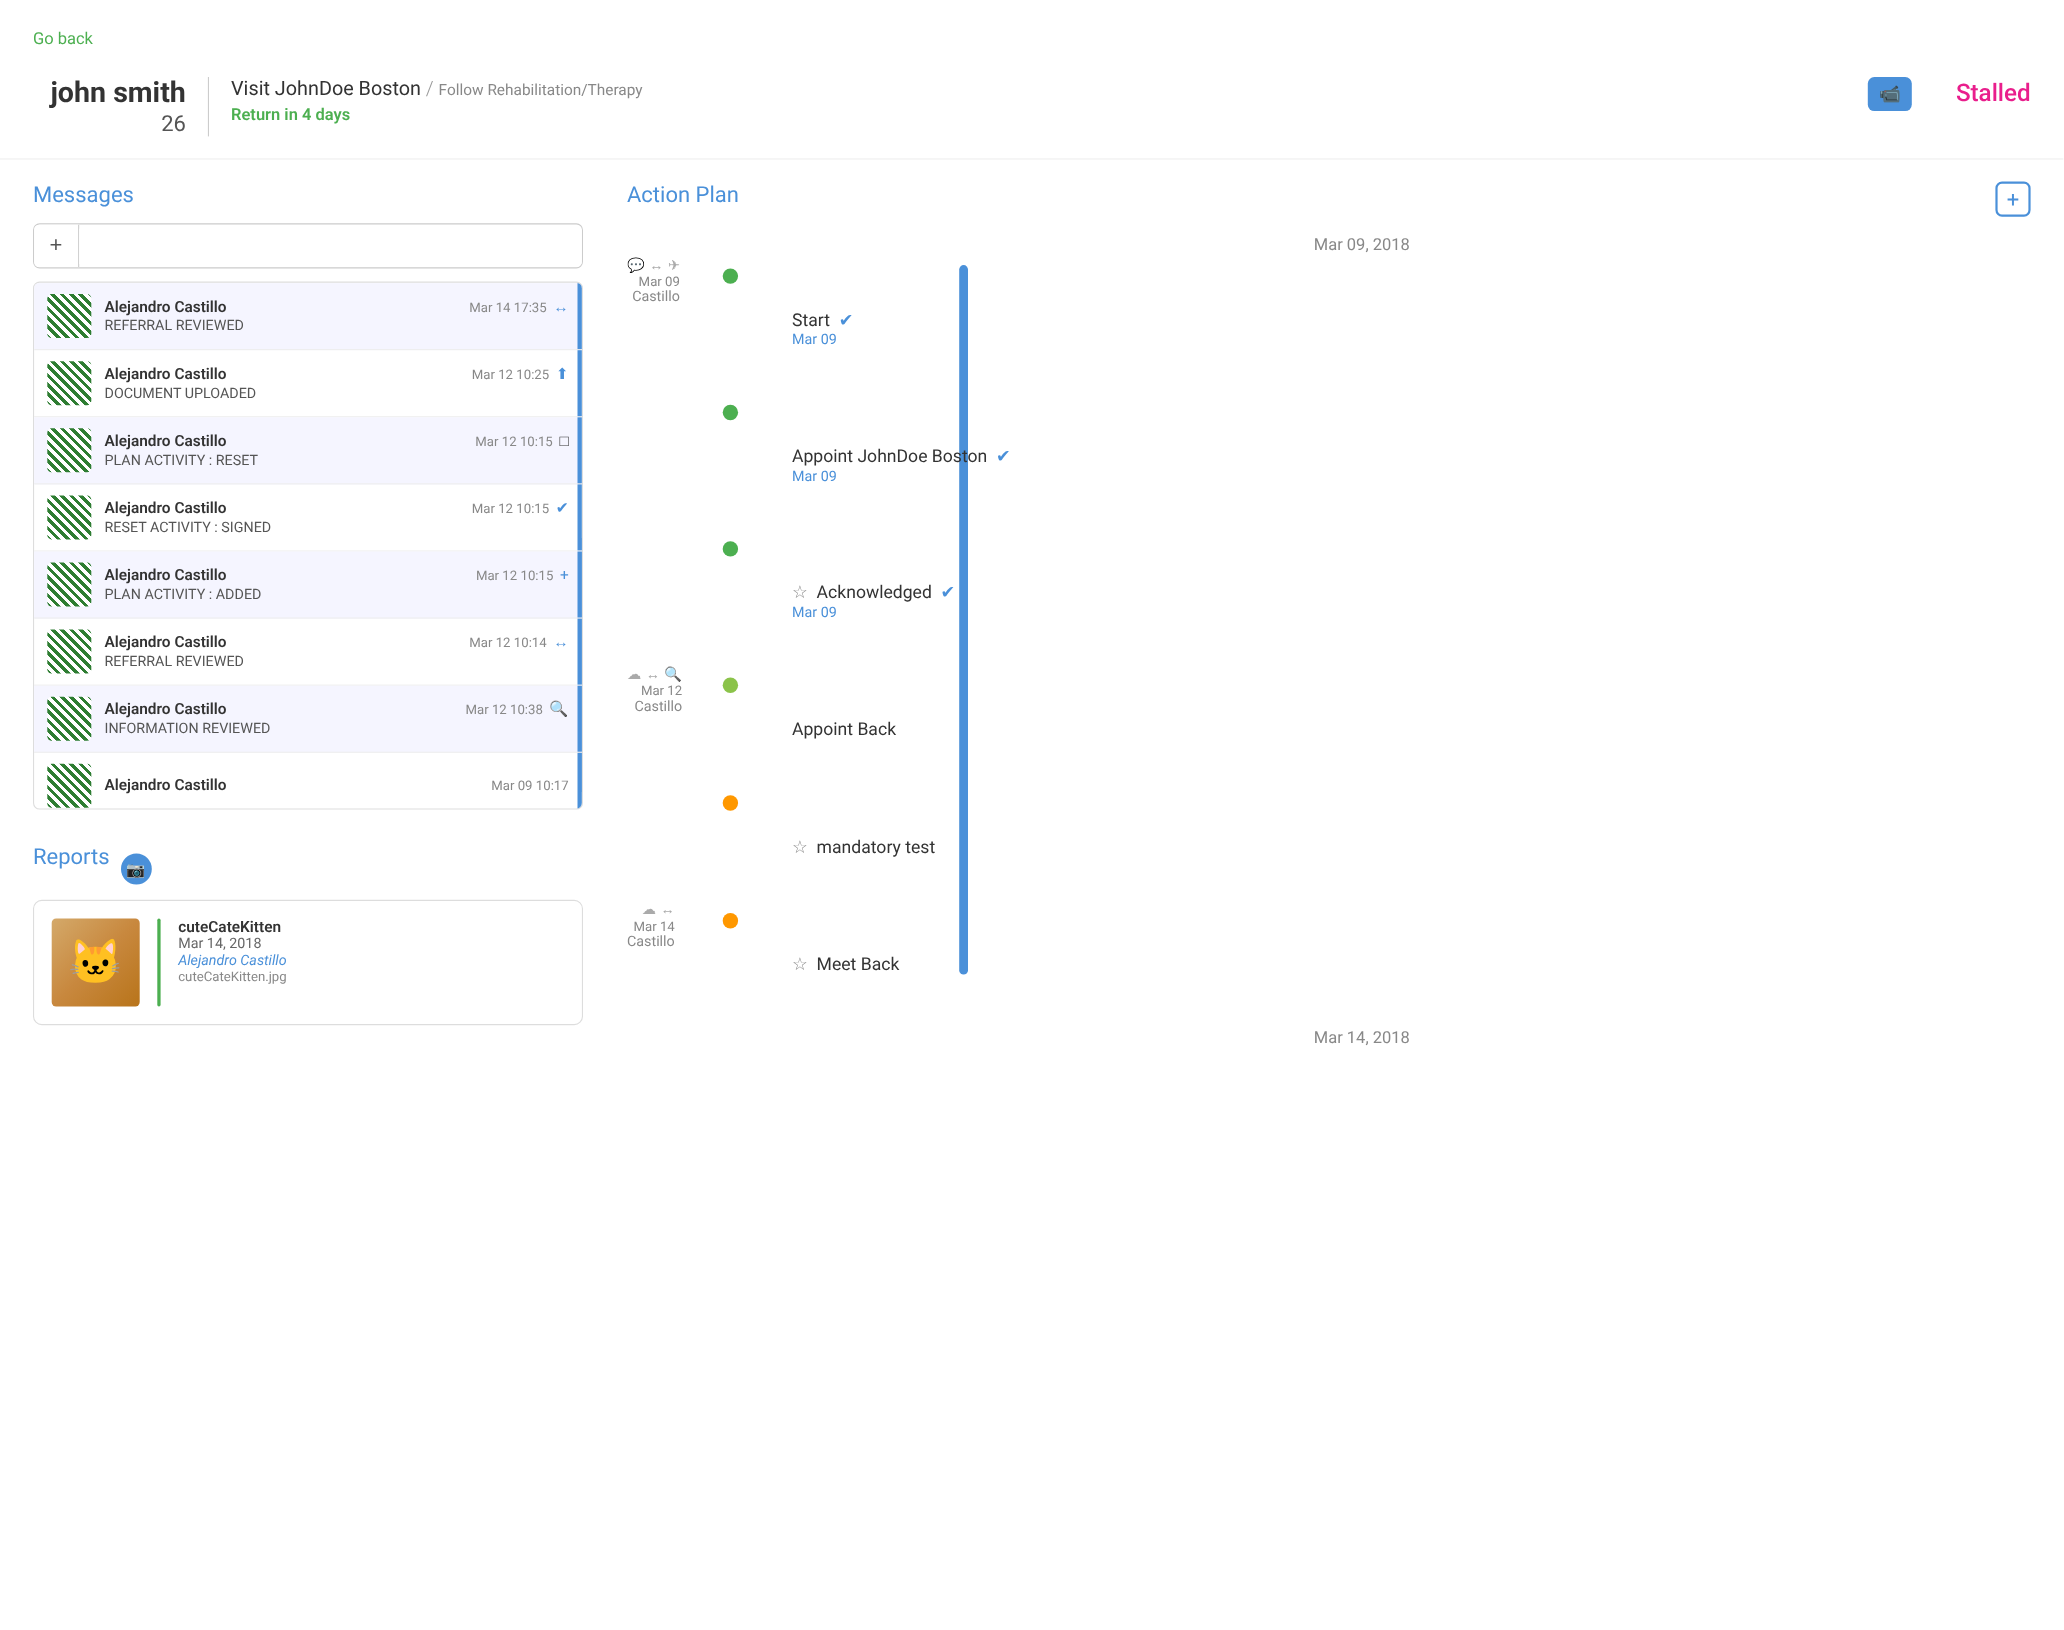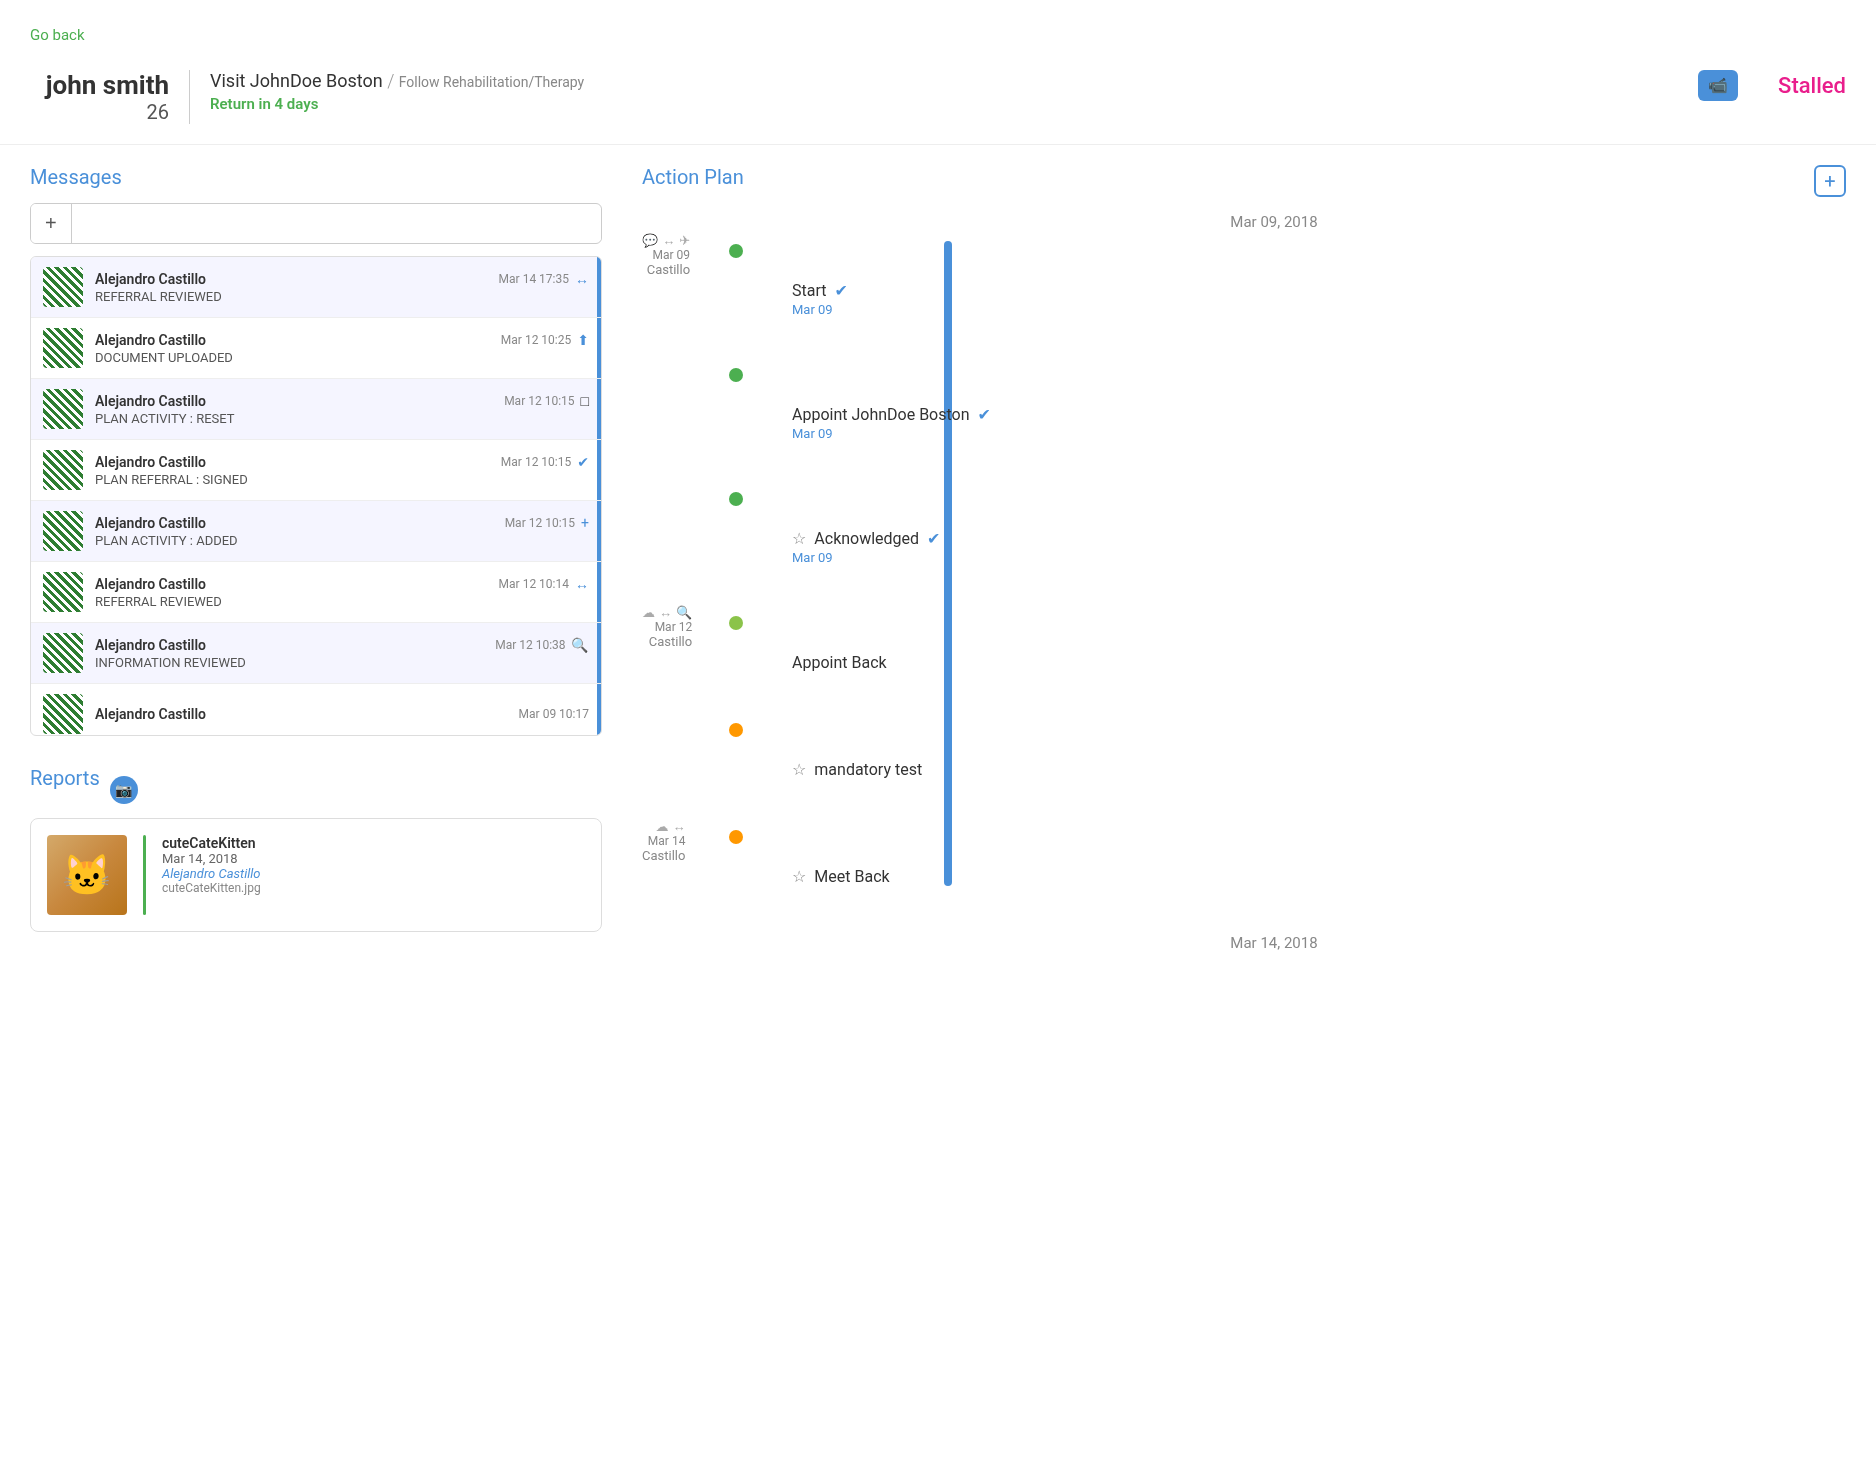--- a/index.html
+++ b/index.html
@@ -85,21 +85,21 @@
 
     
     .main-content {
       display: flex;
       padding: 0 30px;
       gap: 40px;
     }
 
     
     .left-panel {
-      width: 572px;
+      width: 500px;
       flex-shrink: 0;
     }
 
     
     .section-title {
       color: #4a90d9;
       font-size: 20px;
       font-weight: 400;
       margin-bottom: 14px;
     }
@@ -435,21 +435,21 @@
         <div class="message-item">
           <div class="avatar-placeholder"></div>
           <div class="msg-content">
             <div class="msg-header-row">
               <span class="msg-author">Alejandro Castillo</span>
               <span class="msg-time-icon">
                 <span class="msg-time">Mar 12 10:15</span>
                 <span class="msg-icon icon-blue">✔</span>
               </span>
             </div>
-            <div class="msg-action">PLAN REFERRAL : SIGNED</div>
+            <div class="msg-action">RESET ACTIVITY : SIGNED</div>
           </div>
           <div class="msg-right-border" style="background:#4a90d9;"></div>
         </div>
         <div class="message-item alt">
           <div class="avatar-placeholder"></div>
           <div class="msg-content">
             <div class="msg-header-row">
               <span class="msg-author">Alejandro Castillo</span>
               <span class="msg-time-icon">
                 <span class="msg-time">Mar 12 10:15</span>

